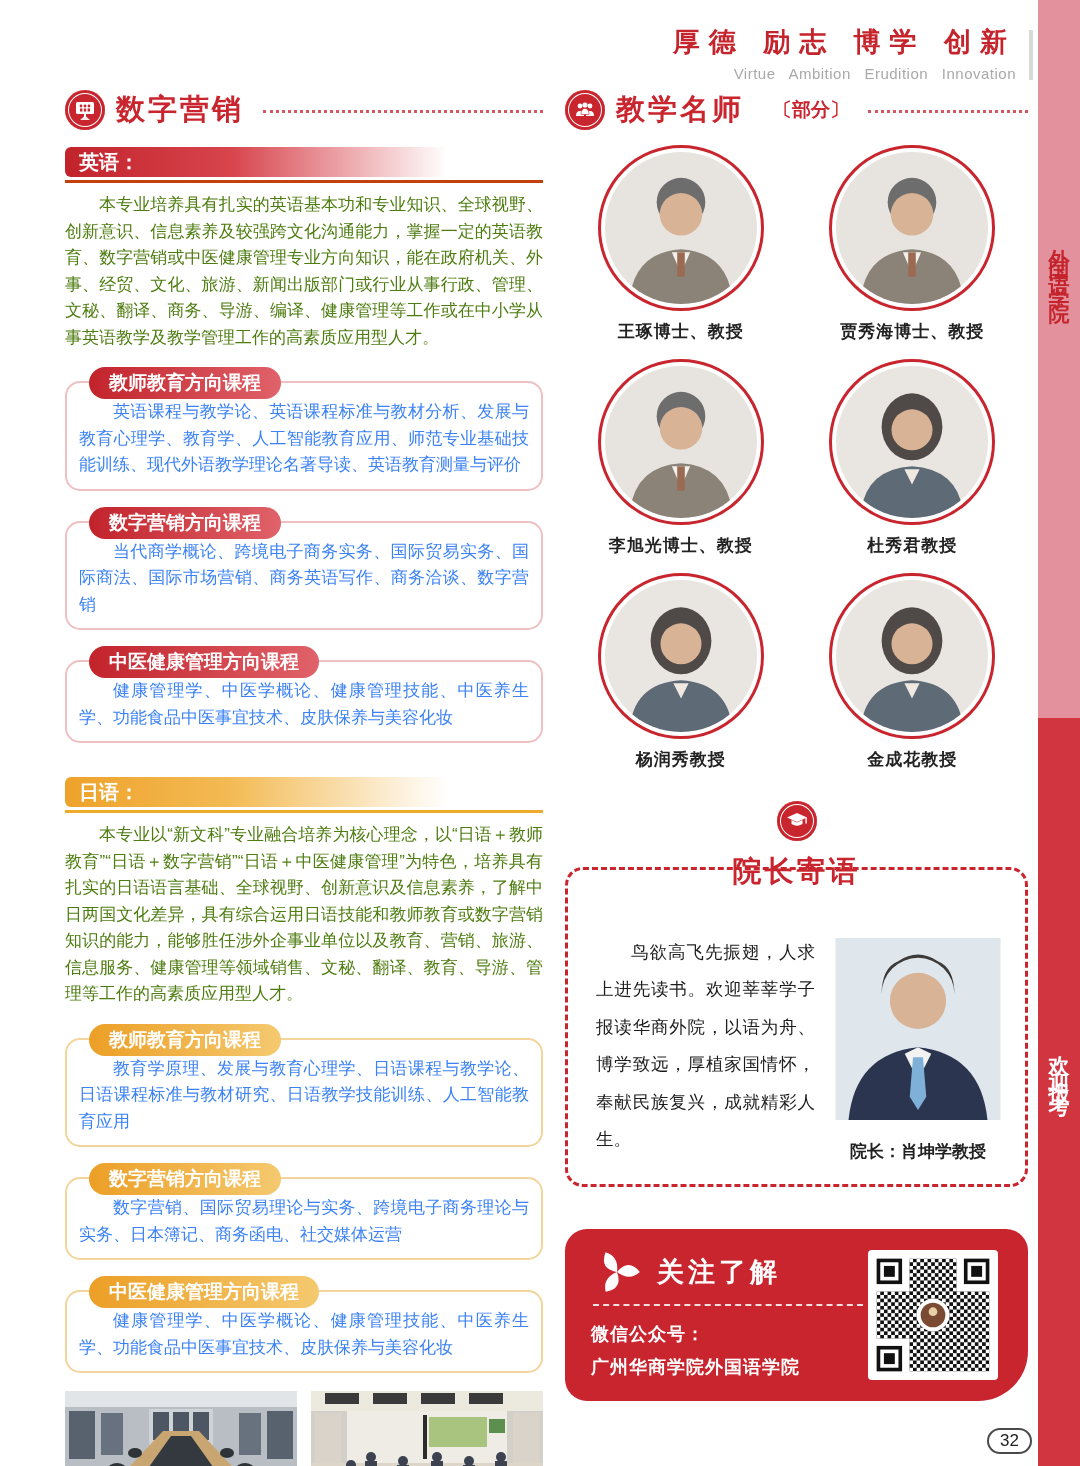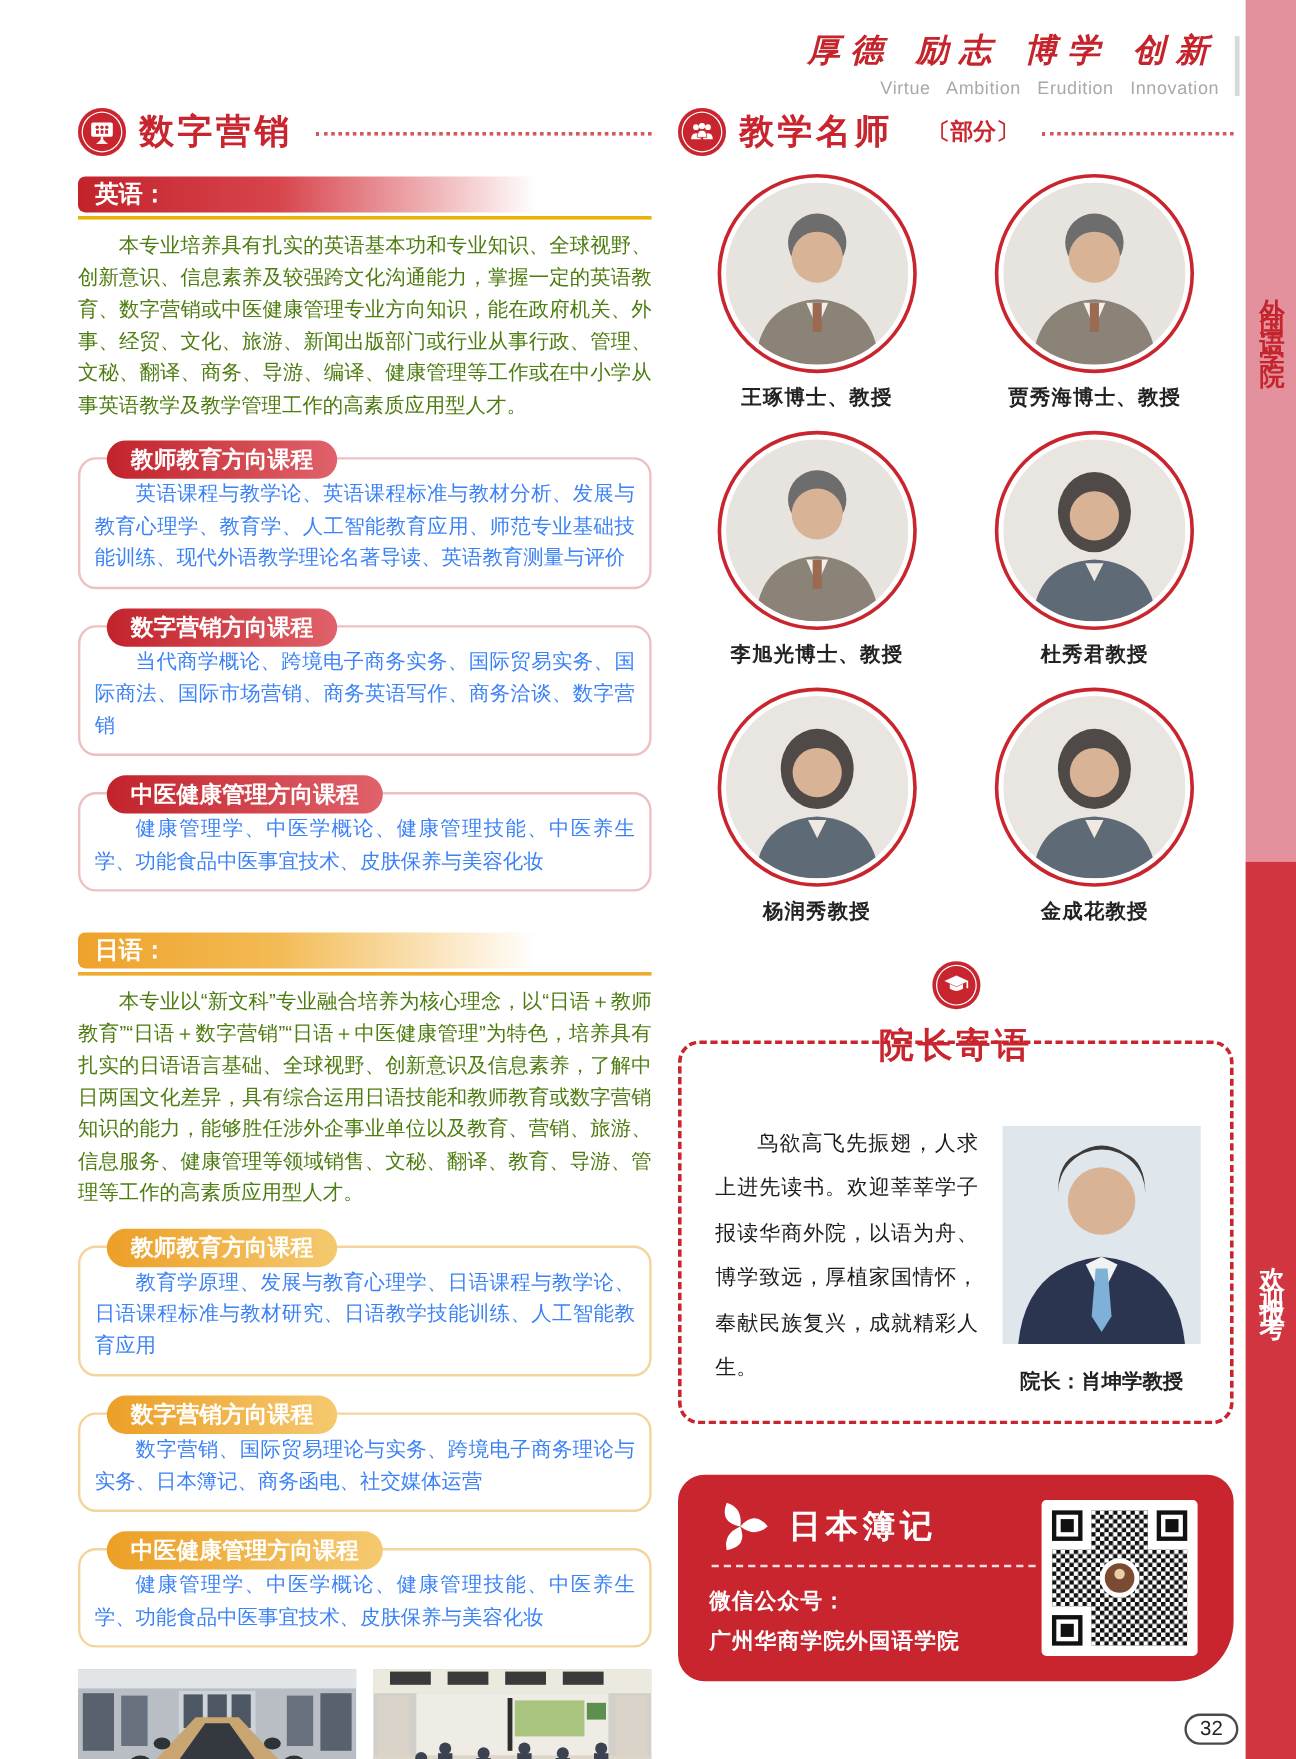--- a/index.html
+++ b/index.html
@@ -1,21 +1,21 @@
 <!DOCTYPE html>
 <html><head>
 <meta charset="utf-8">
 <style>
   html,body{margin:0;padding:0;background:#fff;}
   .page{position:relative;width:1080px;height:1466px;background:#fff;overflow:hidden;
         font-family:"Liberation Sans","DejaVu Sans",sans-serif;color:#1c1c1c;}
 
   
   .motto{position:absolute;top:24px;right:64px;text-align:right;}
-  .motto-cn{font-family:"DejaVu Serif","Liberation Serif",serif;font-style:italic;font-weight:700;
+  .motto-cn{font-family:"DejaVu Serif","Liberation Serif",serif;font-weight:700;
             color:#c5242c;font-size:27px;letter-spacing:9px;white-space:nowrap;}
   .motto-en{color:#a9a9a9;font-size:15px;letter-spacing:.5px;word-spacing:9px;margin-top:5px;white-space:nowrap;}
   .gray-rule{position:absolute;left:1029px;top:30px;width:4px;height:50px;background:#d9d9d9;}
 
   
   .sidebar-pink{position:absolute;left:1038px;top:0;width:42px;height:718px;background:#e2919d;}
   .sidebar-red{position:absolute;left:1038px;top:718px;width:42px;height:748px;background:#d03540;}
   .v-text{position:absolute;left:50%;transform:translateX(-50%);writing-mode:vertical-rl;text-orientation:upright;
           font-weight:800;font-size:21px;letter-spacing:13px;white-space:nowrap;}
   .v-college{top:232px;color:#c5242c;}
@@ -28,21 +28,21 @@
   
   .sec-header{display:flex;align-items:center;gap:11px;height:44px;}
   .sec-icon{width:40px;height:40px;border-radius:50%;background:#c9252e;flex:0 0 auto;
             display:flex;align-items:center;justify-content:center;box-shadow:inset 0 0 0 3px #c9252e,inset 0 0 0 4px #fff;}
   .sec-icon svg{width:24px;height:24px;}
   .sec-title{font-size:29px;font-weight:900;color:#c9252e;letter-spacing:3px;white-space:nowrap;}
   .sec-suffix{font-size:19px;font-weight:800;color:#c9252e;margin-left:18px;white-space:nowrap;}
   .sec-dots{flex:1;height:10px;border-bottom:3px dotted #d4565e;margin-left:8px;margin-top:-8px;}
 
   
-  .lang-bar{position:relative;height:33px;margin-top:15px;border-bottom:3px solid #eab308;}
+  .lang-bar{position:relative;height:33px;margin-top:15px;border-bottom:3px solid #c2410c;}
   .lang-bar.gold{border-bottom-color:#efab2c;}
   .lang-pill{position:absolute;left:0;top:0;width:100%;height:30px;line-height:30px;
              border-radius:6px 12px 2px 6px;color:#fff;font-weight:800;font-size:20px;padding-left:14px;box-sizing:border-box;
              background:linear-gradient(90deg,#c2232b 0%,#d8454d 35%,rgba(240,170,170,0) 80%);}
   .lang-bar.gold .lang-pill{background:linear-gradient(90deg,#eea22a 0%,#f3bb55 35%,rgba(250,220,160,0) 80%);}
 
   .para{font-size:17px;line-height:1.56;text-align:justify;text-indent:2em;color:#4d7c0f;margin-top:9px;}
 
   
   .course-box{position:relative;border:2px solid #eec0c2;border-radius:15px;margin-top:30px;
@@ -354,21 +354,21 @@
     <div class="follow-box">
       <div class="follow-left">
         <div class="follow-head">
           <svg viewBox="0 0 100 100">
             <g fill="#fff">
               <path id="petal" d="M50,50 Q16,44 28,12 Q54,20 50,50 Z"></path>
               <use href="#petal" transform="rotate(120 50 50)"></use>
               <use href="#petal" transform="rotate(240 50 50)"></use>
             </g>
           </svg>
-          <span class="follow-title">日本簿记</span>
+          <span class="follow-title">关注了解</span>
         </div>
         <div class="follow-dash"></div>
         <div class="follow-line">微信公众号：</div>
         <div class="follow-line">广州华商学院外国语学院</div>
       </div>
       <div class="qr-box">
         <svg viewBox="0 0 33 33">
           <defs>
             <pattern id="qrm" width="2" height="2" patternUnits="userSpaceOnUse">
               <rect width="1" height="1" fill="#111"></rect>

